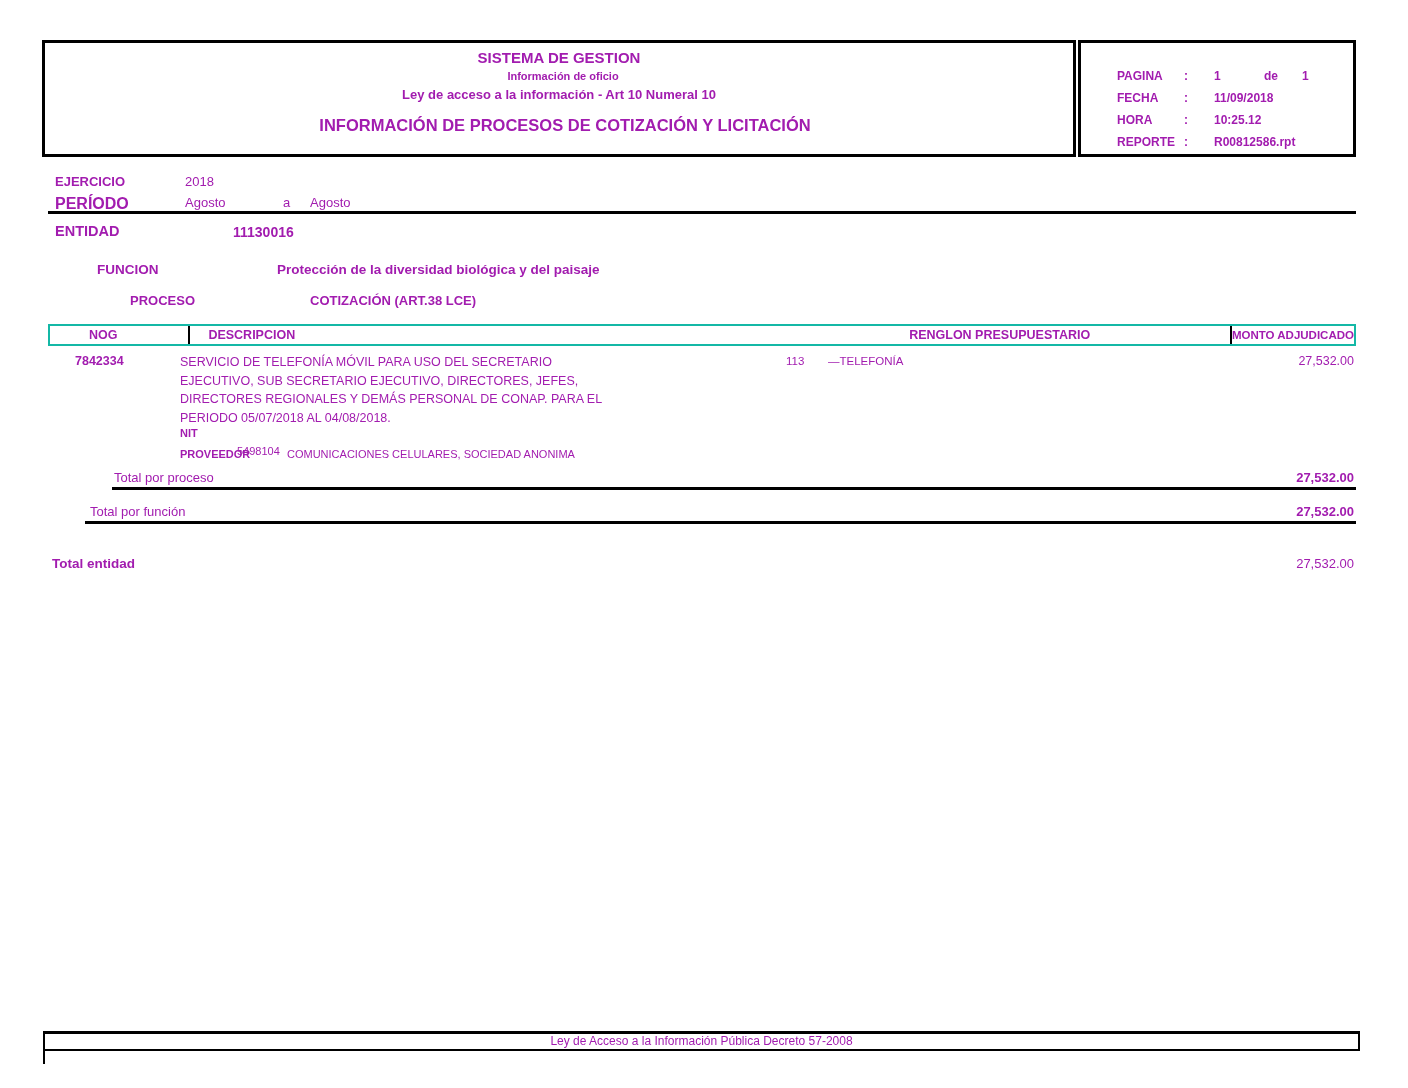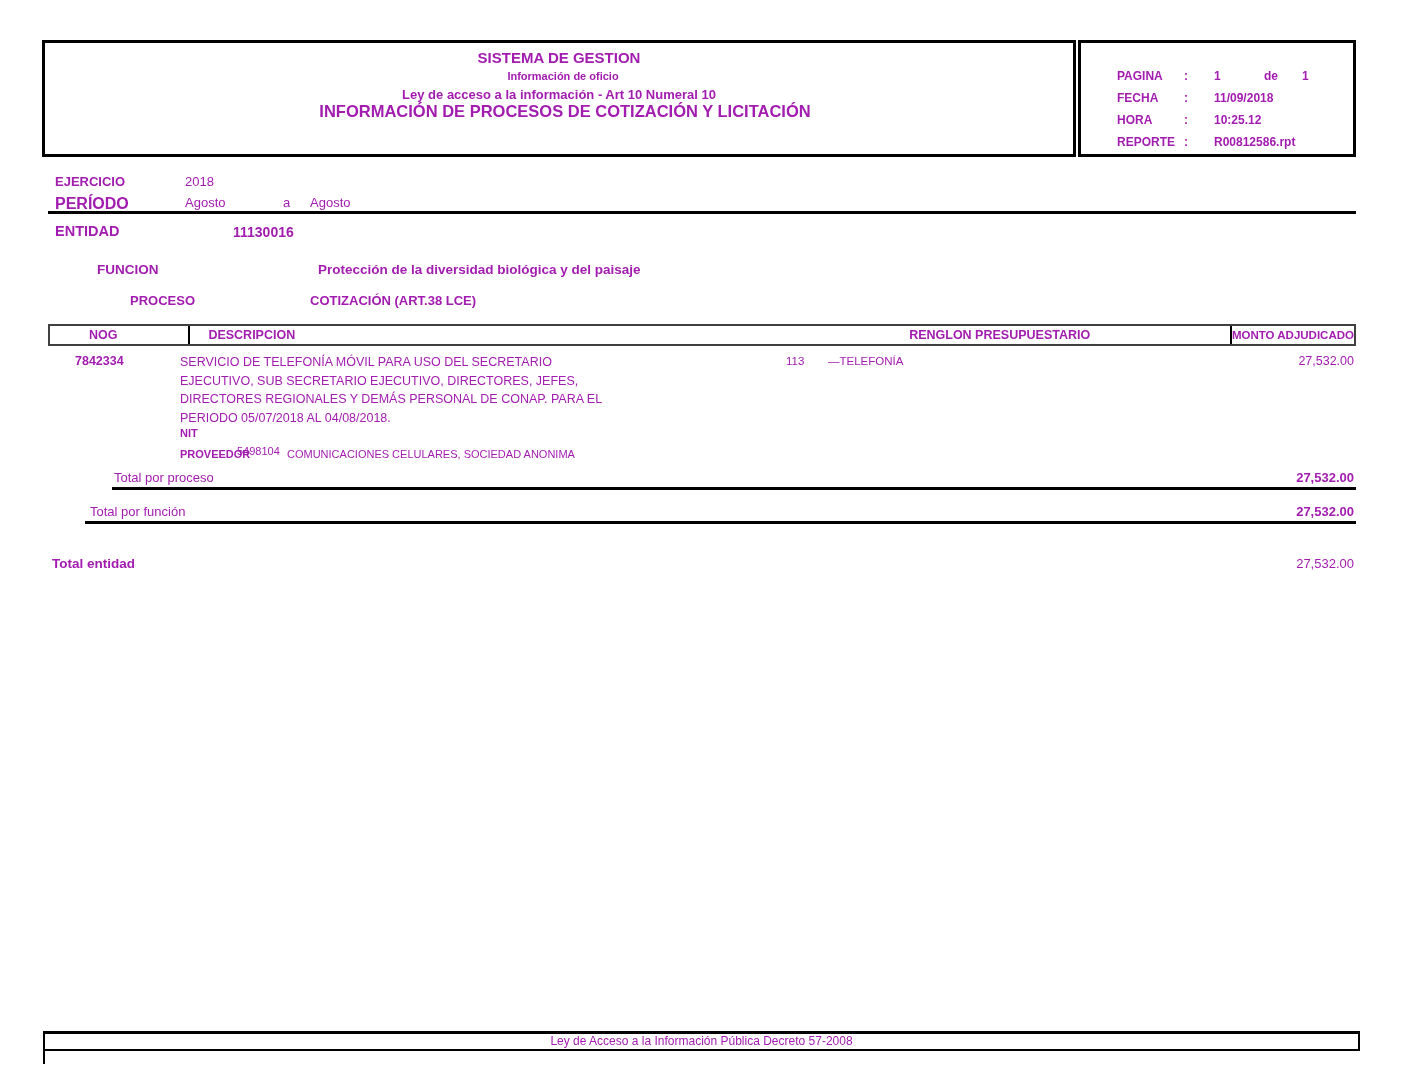--- a/index.html
+++ b/index.html
@@ -16,40 +16,40 @@
   .b { font-weight: bold; }
 
   
   #hdr-main {
     left: 42px; top: 40px; width: 1034px; height: 117px;
     border: 3px solid #000; box-sizing: border-box; text-align: center;
   }
   #hdr-main .t1 { font-size: 15px; font-weight: bold; margin-top: 6px; }
   #hdr-main .t2 { font-size: 11px; font-weight: bold; margin-top: 4px; padding-left: 8px; }
   #hdr-main .t3 { font-size: 13px; font-weight: bold; margin-top: 5px; }
-  #hdr-main .t4 { font-size: 16.5px; font-weight: bold; margin-top: 0; padding-left: 12px; }
+  #hdr-main .t4 { font-size: 16.5px; font-weight: bold; margin-top: 14px; padding-left: 12px; }
 
   #hdr-info {
     left: 1078px; top: 40px; width: 278px; height: 117px;
     border: 3px solid #000; box-sizing: border-box;
     font-size: 12px; font-weight: bold;
   }
   #hdr-info .row { position: absolute; left: 0; width: 100%; height: 16px; }
   #hdr-info .lbl { position: absolute; left: 36px; }
   #hdr-info .col { position: absolute; left: 103px; }
   #hdr-info .val { position: absolute; left: 133px; }
   #hdr-info .de  { position: absolute; left: 183px; }
   #hdr-info .tot { position: absolute; left: 221px; }
 
   .rule { background: #000; }
 
   
   #tbl-head {
     left: 48px; top: 324px; width: 1308px; height: 22px;
-    border: 2px solid #404040; box-sizing: border-box;
+    border: 2px solid #14b8a6; box-sizing: border-box;
     display: flex; align-items: center;
     font-size: 12.5px; font-weight: bold; gap: 32px;
   }
   #tbl-head .c1 { width: 110px; text-align: center; }
   #tbl-head .c2 { width: 600px; padding-left: 18px; border-left: 2px solid #000;
                   align-self: stretch; display: flex; align-items: center; box-sizing: border-box; }
   #tbl-head .c3 { width: 410px; text-align: center; }
   #tbl-head .c4 { flex: 1; text-align: left; border-left: 2px solid #000;
                   align-self: stretch; display: flex; align-items: center; justify-content: center;
                   font-size: 11.5px; }
@@ -106,21 +106,21 @@
   <div class="abs" style="left:185px; top:195px; font-size:13px;">Agosto</div>
   <div class="abs" style="left:283px; top:195px; font-size:13px;">a</div>
   <div class="abs" style="left:310px; top:195px; font-size:13px;">Agosto</div>
 
   <div class="abs rule" style="left:48px; top:211px; width:1308px; height:3px;"></div>
 
   <div class="abs b" style="left:55px; top:223px; font-size:14.5px;">ENTIDAD</div>
   <div class="abs b" style="left:233px; top:224px; font-size:14px;">11130016</div>
 
   <div class="abs b" style="left:97px; top:262px; font-size:13.5px;">FUNCION</div>
-  <div class="abs b" style="left:277px; top:262px; font-size:13.5px;margin-left:41px;">Protección de la diversidad biológica y del paisaje</div>
+  <div class="abs b" style="left:277px; top:262px; font-size:13.5px;">Protección de la diversidad biológica y del paisaje</div>
 
   <div class="abs b" style="left:130px; top:293px; font-size:13px;">PROCESO</div>
   <div class="abs b" style="left:310px; top:293px; font-size:13px;">COTIZACIÓN (ART.38 LCE)</div>
 
   <div id="tbl-head" class="abs">
     <div class="c1">NOG</div>
     <div class="c2">DESCRIPCION</div>
     <div class="c3">RENGLON PRESUPUESTARIO</div>
     <div class="c4">MONTO ADJUDICADO</div>
   </div>

